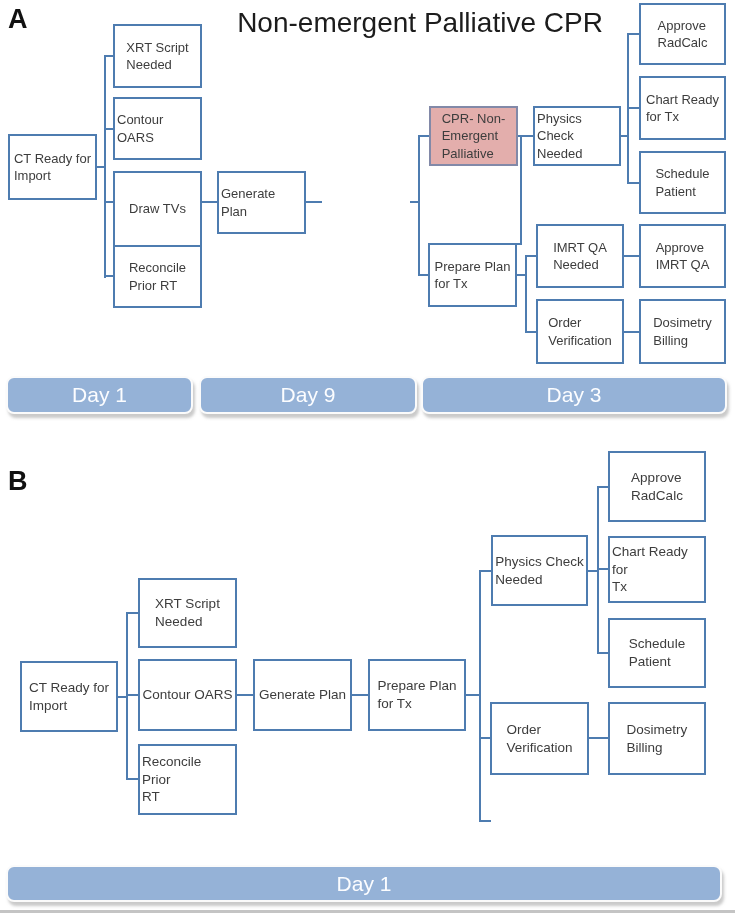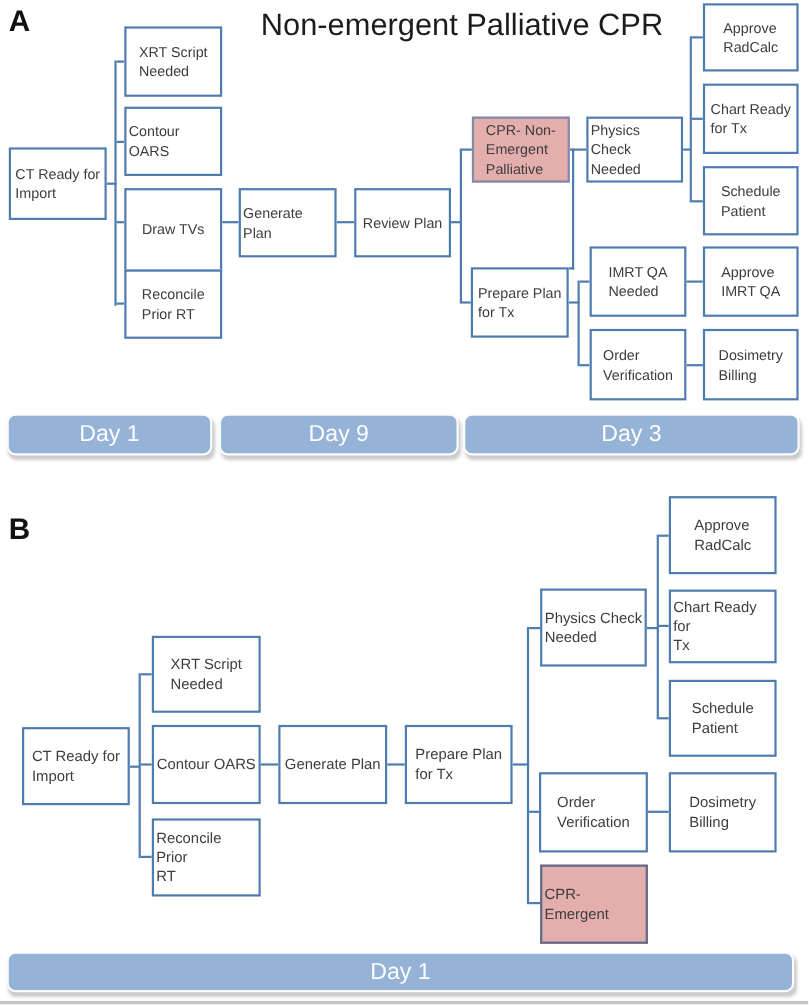--- a/index.html
+++ b/index.html
@@ -81,21 +81,20 @@
 
     <div class="node" style="left:8px;top:134px;width:89px;height:66px">CT Ready for
 Import</div>
     <div class="node" style="left:113px;top:24px;width:89px;height:64px">XRT Script
 Needed</div>
     <div class="node" style="left:113px;top:97px;width:89px;height:63px">Contour OARS</div>
     <div class="node" style="left:113px;top:171px;width:89px;height:76px">Draw TVs</div>
     <div class="node" style="left:113px;top:245px;width:89px;height:63px">Reconcile
 Prior RT</div>
     <div class="node" style="left:217px;top:171px;width:89px;height:63px">Generate Plan</div>
-    <div class="node" style="left:322px;top:171px;width:88px;height:63px">Review Plan</div>
     <div class="node highlight-a" style="left:429px;top:106px;width:89px;height:60px">CPR- Non-
 Emergent
 Palliative</div>
     <div class="node" style="left:533px;top:106px;width:88px;height:60px">Physics Check
 Needed</div>
     <div class="node" style="left:639px;top:3px;width:87px;height:62px">Approve
 RadCalc</div>
     <div class="node" style="left:639px;top:76px;width:87px;height:64px">Chart Ready
 for Tx</div>
     <div class="node" style="left:639px;top:151px;width:87px;height:63px">Schedule
@@ -153,20 +152,19 @@
     <div class="node" style="left:608px;top:451px;width:98px;height:71px">Approve
 RadCalc</div>
     <div class="node" style="left:608px;top:536px;width:98px;height:67px">Chart Ready for
 Tx</div>
     <div class="node" style="left:608px;top:618px;width:98px;height:70px">Schedule
 Patient</div>
     <div class="node" style="left:490px;top:702px;width:99px;height:73px">Order
 Verification</div>
     <div class="node" style="left:608px;top:702px;width:98px;height:73px">Dosimetry
 Billing</div>
-    <div class="node highlight-b" style="left:491px;top:786px;width:98px;height:72px">CPR-Emergent</div>
 
     <div class="daybar" style="left:6px;top:865px;width:716px;height:37px">Day 1</div>
 
     <div class="bottom-rule" style="left:0;top:910px;width:735px;height:3px"></div>
   </section>
 
 </div>
 
 </body></html>

